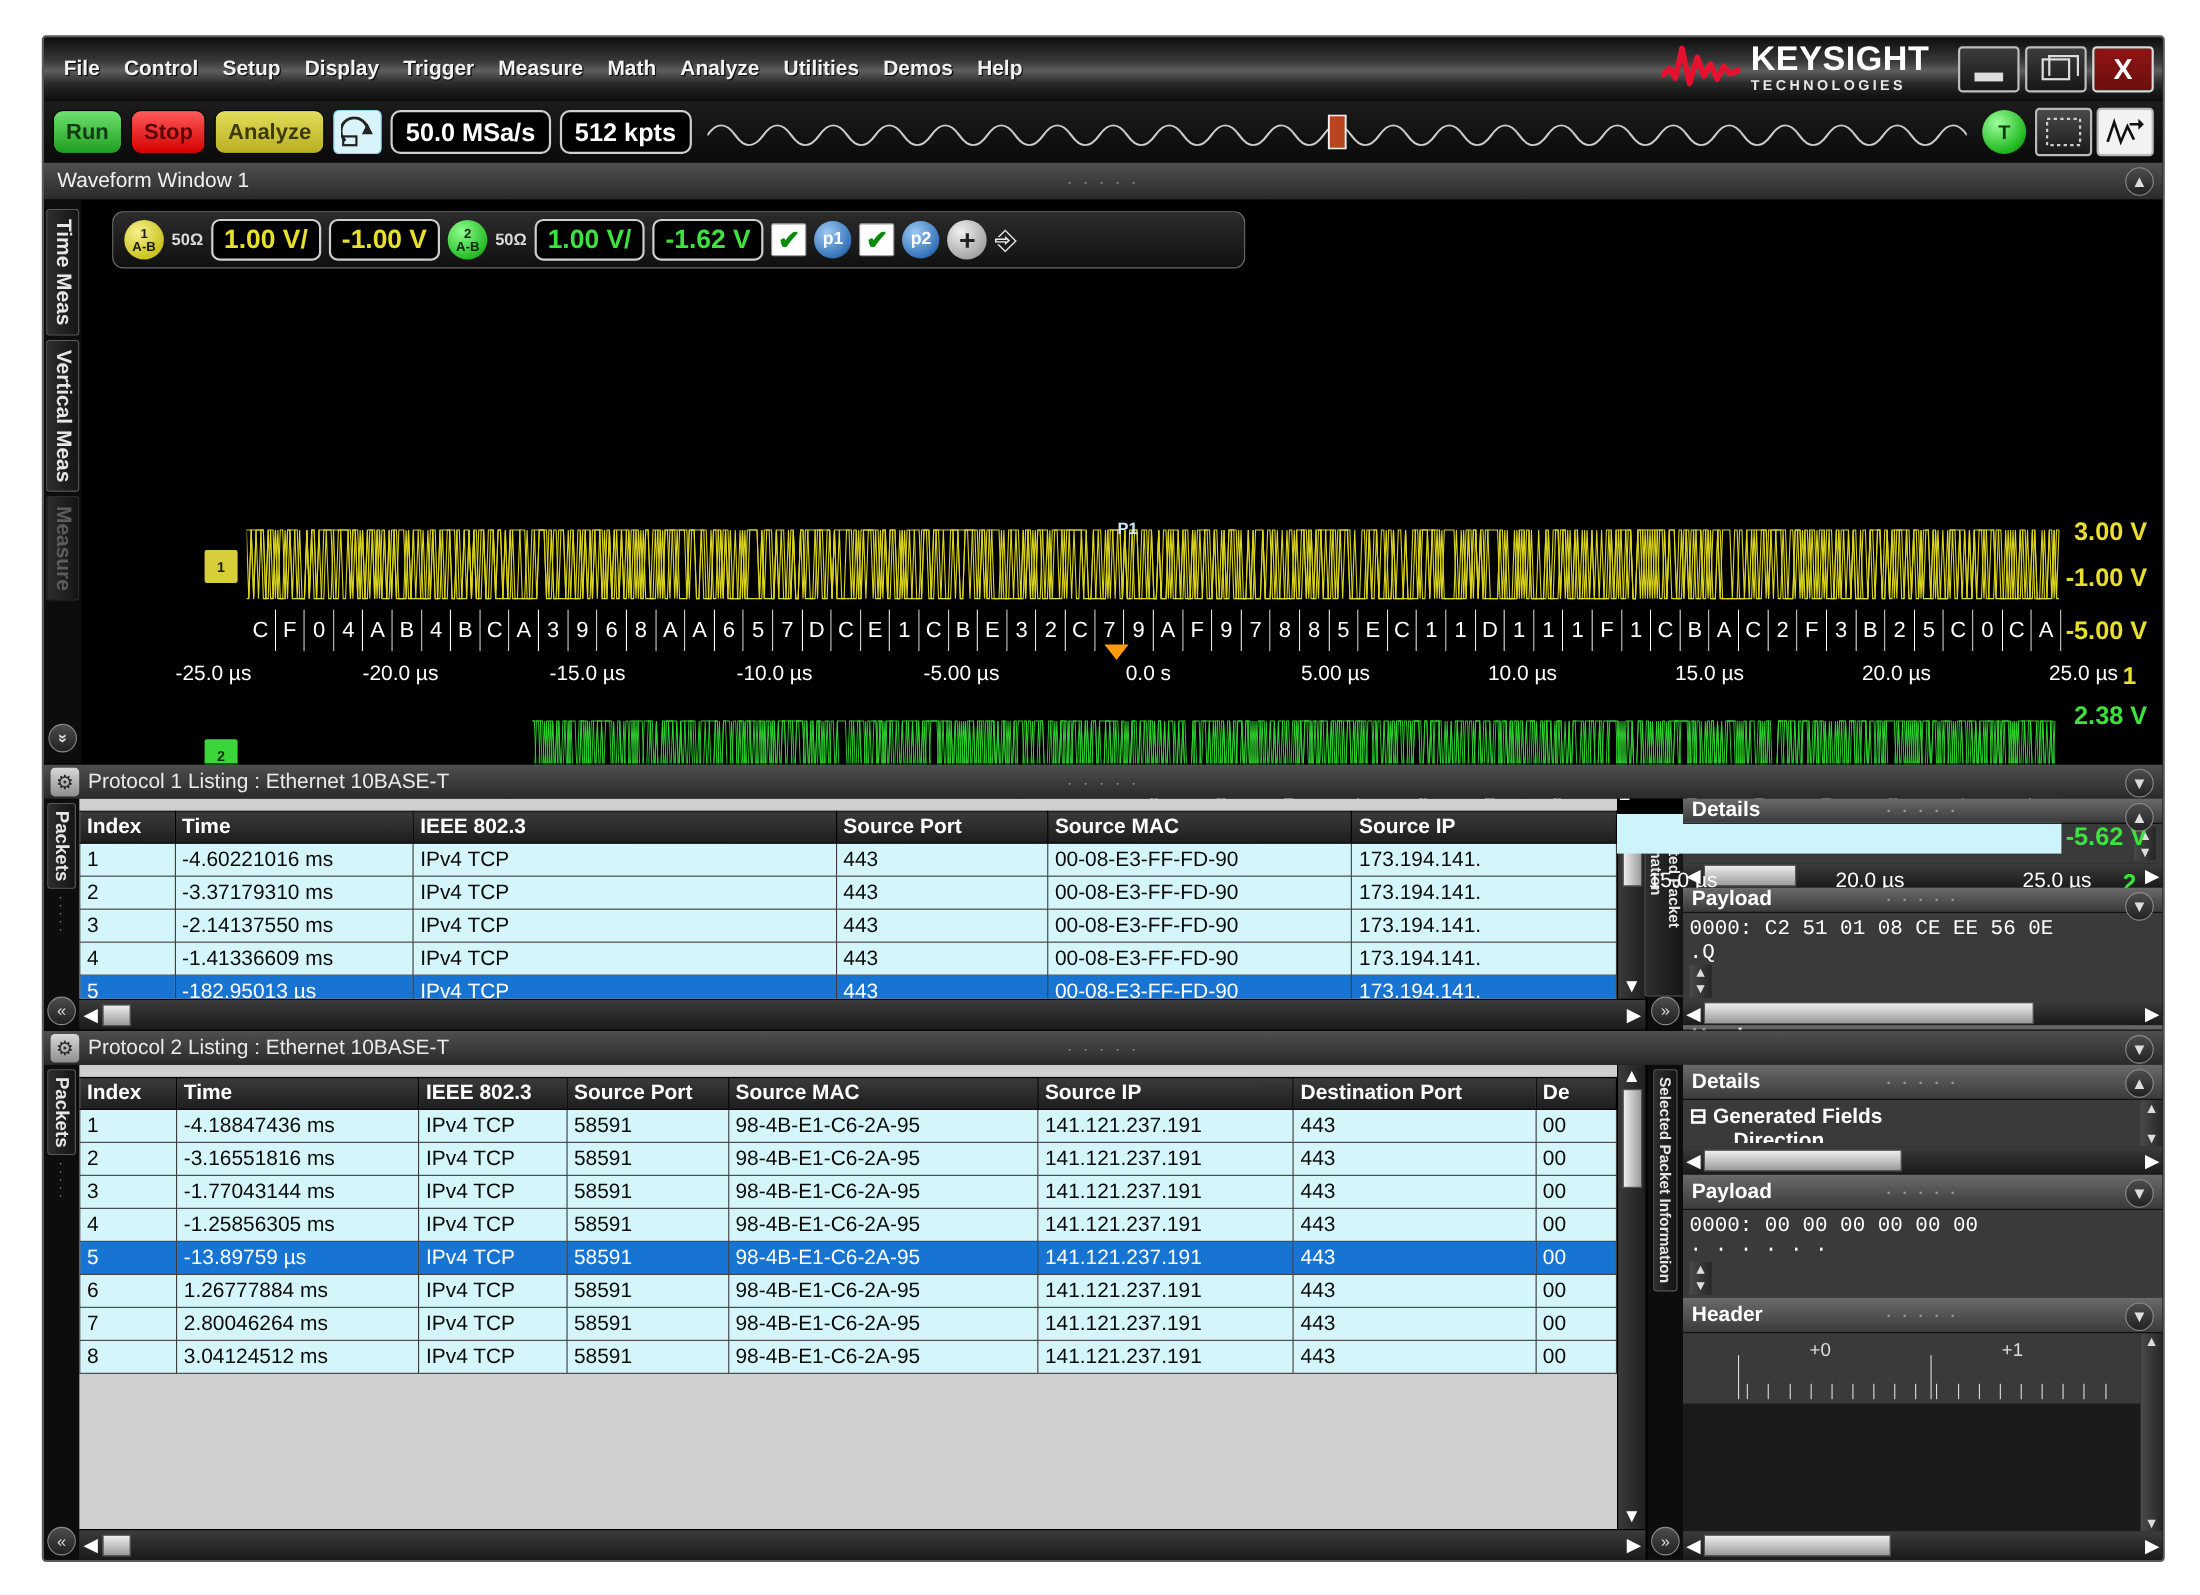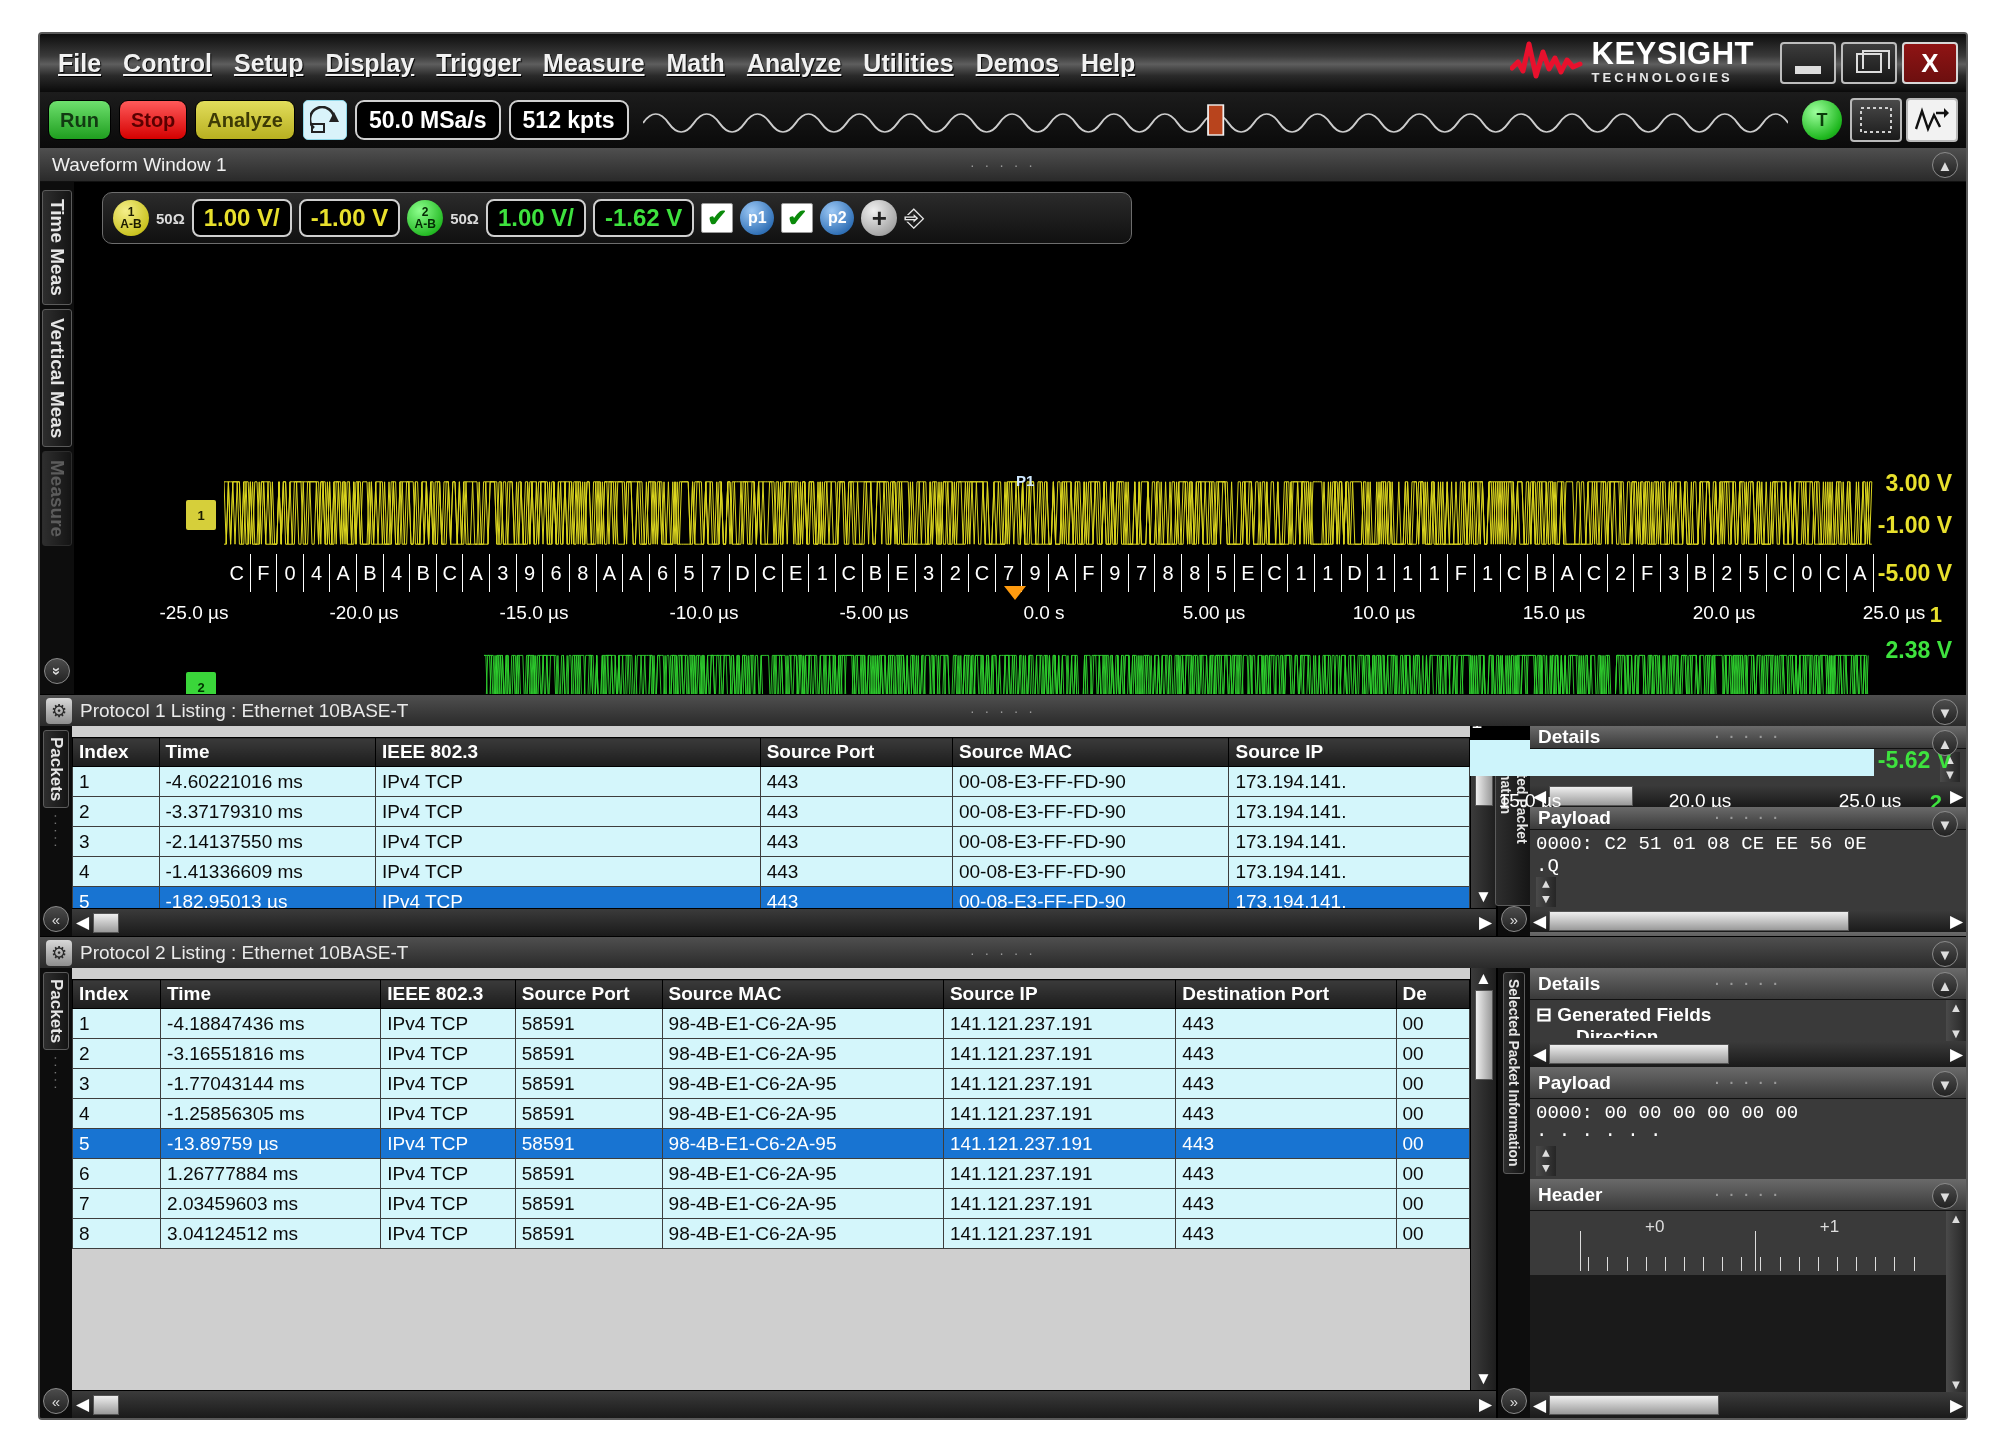--- a/index.html
+++ b/index.html
@@ -19,22 +19,22 @@
     overflow: hidden;
   }
   
   .menubar {
     height: 58px; flex: 0 0 58px;
     background: linear-gradient(to bottom,#0d0d0d 0%,#3a3a3a 38%,#5e5e5e 52%,#2a2a2a 72%,#0a0a0a 100%);
     display: flex; align-items: center; position: relative;
   }
   .menu-items { display: flex; align-items: center; padding-left: 18px; gap: 22px; }
   .menu-item {
-    color: #f2f2f2; font-size: 25px; font-weight: bold;
-    text-shadow: 1px 1px 1px #000; cursor: default; white-space: nowrap; text-decoration: underline;
+    color: #f2f2f2; font-size: 19px; font-weight: bold;
+    text-shadow: 1px 1px 1px #000; cursor: default; white-space: nowrap;
   }
   .brand { position: absolute; right: 212px; top: 4px; display: flex; align-items: center; gap: 8px; }
   .brand-logo { width: 74px; height: 46px; }
   .brand-text { display: flex; flex-direction: column; line-height: 1; }
   .brand-name { color: #fff; font-size: 31px; font-weight: bold; letter-spacing: .5px; }
   .brand-sub { color: #e8e8e8; font-size: 13px; font-weight: bold; letter-spacing: 3.1px; margin-top: 2px; }
   .wincontrols { position: absolute; right: 8px; top: 8px; display: flex; gap: 5px; }
   .winbtn {
     width: 56px; height: 42px; border: 2px solid #bdbdbd; border-radius: 4px;
     background: linear-gradient(to bottom,#3c3c3c,#171717);
@@ -830,21 +830,21 @@
                     <td>1.26777884 ms</td>
                     <td>IPv4 TCP</td>
                     <td>58591</td>
                     <td>98-4B-E1-C6-2A-95</td>
                     <td>141.121.237.191</td>
                     <td>443</td>
                     <td>00</td>
                   </tr>
                   <tr>
                     <td>7</td>
-                    <td>2.03459603 ms</td>
+                    <td>2.80046264 ms</td>
                     <td>IPv4 TCP</td>
                     <td>58591</td>
                     <td>98-4B-E1-C6-2A-95</td>
                     <td>141.121.237.191</td>
                     <td>443</td>
                     <td>00</td>
                   </tr>
                   <tr>
                     <td>8</td>
                     <td>3.04124512 ms</td>

